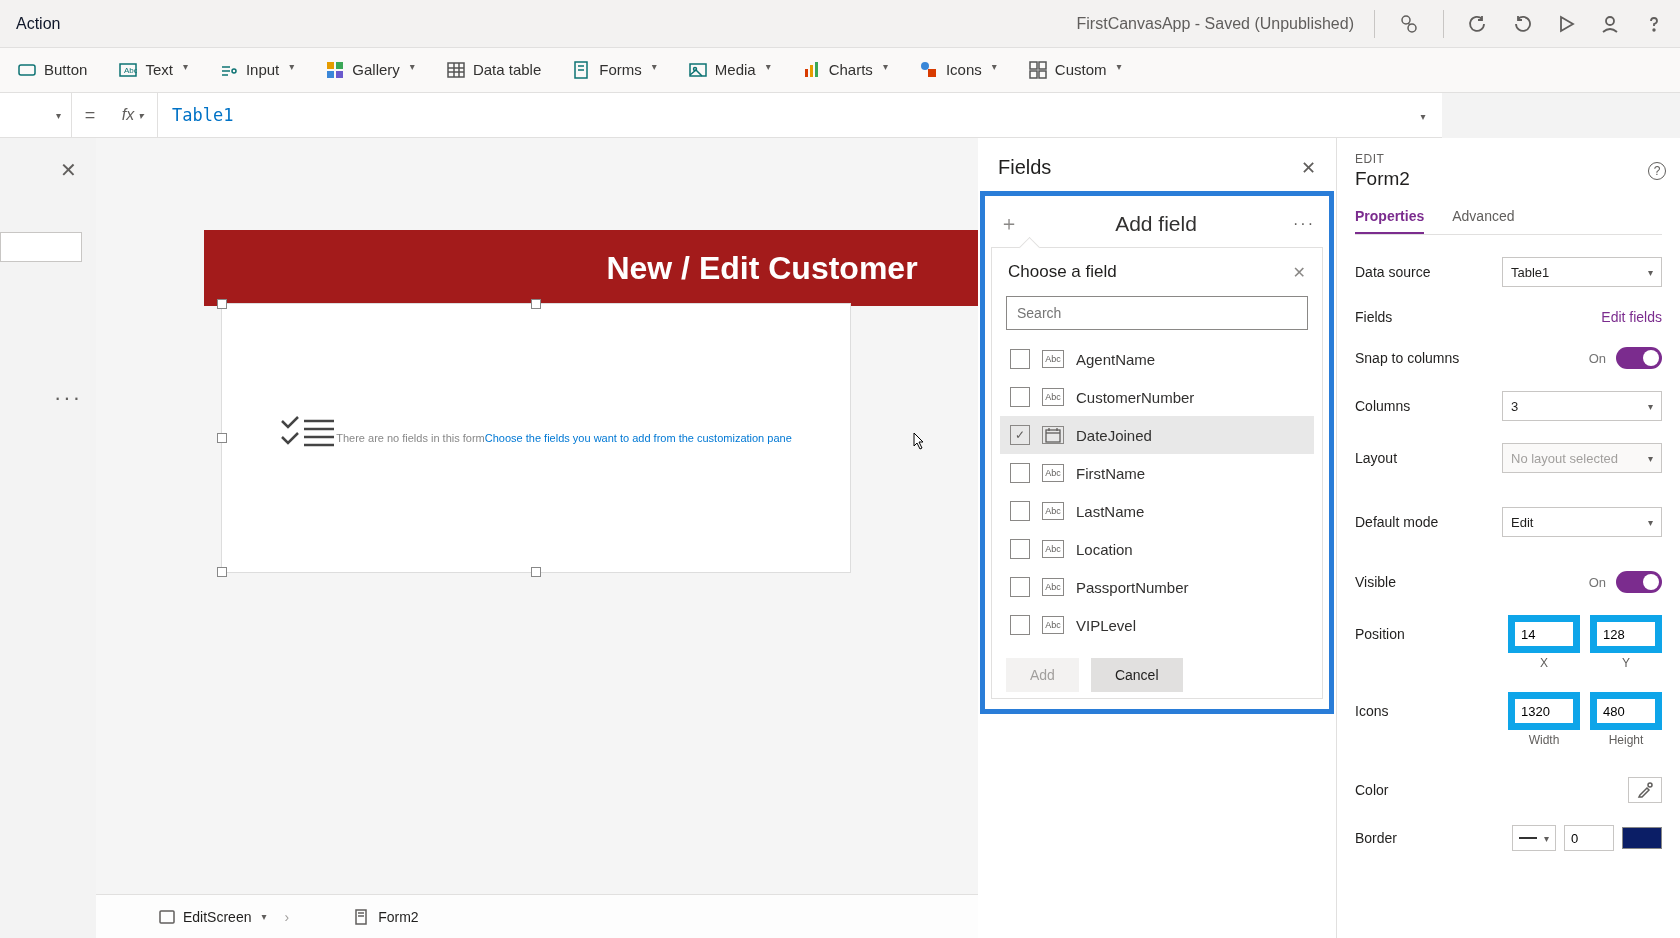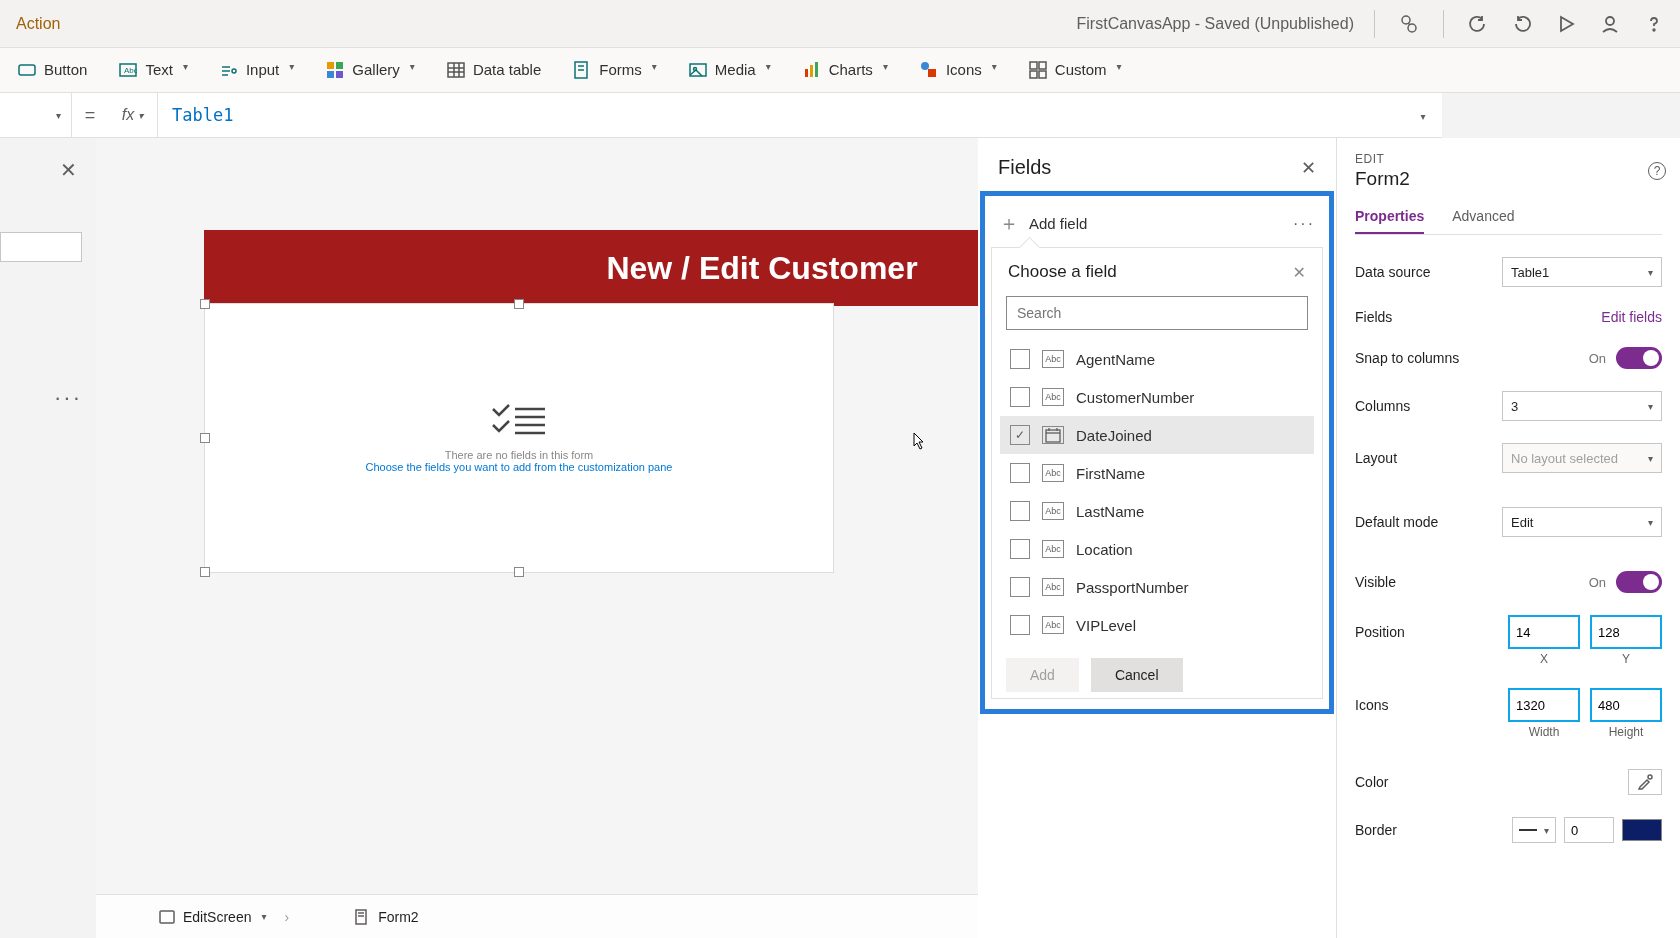--- a/index.html
+++ b/index.html
@@ -1,19 +1,19 @@
 <!DOCTYPE html>
 <html><head>
 <meta charset="utf-8">
 <style>
 * { box-sizing: border-box; margin: 0; padding: 0; font-family: "Segoe UI", Arial, sans-serif; }
 body { background: #f3f3f3; overflow: hidden; width: 1680px; height: 938px; position: relative; }
 
 .titlebar { position: absolute; top: 0; left: 0; right: 0; height: 48px; background: #f3f2f1; display: flex; align-items: center; padding: 0 16px; border-bottom: 1px solid #e1e0df; }
-.titlebar-left { font-size: 16px; color: #a16207; }
+.titlebar-left { font-size: 16px; color: #0f172a; }
 .titlebar-center { flex: 1; text-align: right; font-size: 16px; color: #605e5c; padding-right: 20px; }
 .titlebar-icons { display: flex; gap: 24px; align-items: center; }
 .titlebar-icons .vline { width: 1px; height: 28px; background: #c8c6c4; }
 .titlebar-icon { width: 20px; height: 20px; display: flex; align-items: center; justify-content: center; color: #605e5c; cursor: pointer; }
 
 .ribbon { position: absolute; top: 48px; left: 0; right: 0; height: 45px; background: #faf9f8; display: flex; align-items: center; padding: 0 12px; gap: 20px; border-bottom: 1px solid #e1e0df; }
 .ribbon-item { display: flex; align-items: flex-start; gap: 8px; font-size: 15px; color: #323130; cursor: pointer; padding: 4px 6px; }
 .ribbon-icon { width: 18px; height: 18px; display: inline-flex; align-items: center; justify-content: center; }
 .chev { font-size: 10px; color: #605e5c; margin-left: 2px; }
 
@@ -23,36 +23,36 @@
 .formula-fx { width: 50px; display: flex; align-items: center; justify-content: center; gap: 2px; color: #605e5c; font-style: italic; border-right: 1px solid #e1e0df; height: 45px; }
 .formula-input { flex: 1; padding: 0 14px; font-family: Consolas, monospace; font-size: 17px; color: #0072c6; }
 .formula-expand { width: 40px; text-align: center; color: #605e5c; }
 
 .left-close { position: absolute; left: 60px; top: 158px; font-size: 20px; color: #605e5c; cursor: pointer; }
 .left-input { position: absolute; left: 0; top: 232px; width: 82px; height: 30px; border: 1px solid #c8c6c4; background: #fff; }
 .left-dots { position: absolute; left: 54px; top: 385px; font-size: 22px; color: #605e5c; letter-spacing: 2px; cursor: pointer; }
 
 .canvas-area { position: absolute; top: 138px; left: 96px; right: 360px; bottom: 44px; background: #f5f5f5; }
 .canvas-form-title { position: absolute; left: 108px; top: 92px; right: 0; height: 76px; background: #a31b1b; color: #fff; font-size: 32px; font-weight: 700; display: flex; align-items: center; justify-content: center; }
-.canvas-form-body { position: absolute; left: 108px; top: 165px; width: 630px; height: 270px; background: #fff; border: 1px solid #ddd; display: flex; flex-direction: column; align-items: center; justify-content: center; }
+.canvas-form-body { position: absolute; left: 125px; top: 165px; width: 630px; height: 270px; background: #fff; border: 1px solid #ddd; display: flex; flex-direction: row; align-items: center; justify-content: center; }
 .sel-handle { width: 10px; height: 10px; background: #fff; border: 1px solid #888; position: absolute; }
 .empty-icon { width: 56px; height: 36px; margin-bottom: 10px; }
 .empty-icon svg { width: 100%; height: 100%; }
 .empty-line1 { font-size: 11px; color: #888; }
 .empty-line2 { font-size: 11px; color: #0078d4; }
 
 .fields-panel { position: absolute; top: 138px; right: 344px; width: 358px; bottom: 0; background: #fff; z-index: 5; }
 .fields-header { display: flex; align-items: center; justify-content: space-between; padding: 18px 20px 12px 20px; }
 .fields-header h2 { font-size: 20px; font-weight: 400; color: #201f1e; }
 .fields-close { font-size: 18px; color: #605e5c; cursor: pointer; }
 
 .highlight-box { border: 5px solid #2a7dd8; margin: 0 2px; padding: 4px 6px 10px 6px; }
 .add-field-row { display: flex; align-items: center; gap: 10px; padding: 10px 8px; }
 .add-field-row .plus { color: #8a8886; font-size: 20px; }
-.add-field-row .label { flex: 1; color: #323130; font-size: 15px; }
+.add-field-row .label { flex: 1; color: #323130; font-size: 21px; text-align: center; }
 .add-field-row .dots { color: #605e5c; letter-spacing: 2px; cursor: pointer; }
 
 .choose-card { border: 1px solid #e1e0df; background: #fff; position: relative; }
 .choose-card::before { content: ""; position: absolute; top: -8px; left: 30px; width: 14px; height: 14px; background: #fff; border-left: 1px solid #e1e0df; border-top: 1px solid #e1e0df; transform: rotate(45deg); }
 .choose-head { display: flex; justify-content: space-between; align-items: center; padding: 14px 16px 8px 16px; }
 .choose-head h3 { font-size: 17px; font-weight: 400; color: #201f1e; }
 .choose-close { font-size: 16px; color: #8a8886; cursor: pointer; }
 .choose-search { margin: 6px 14px 10px 14px; }
 .choose-search input { width: 100%; height: 34px; border: 1px solid #8a8886; padding: 0 10px; font-size: 14px; outline: none; }
 .field-list { padding: 0 8px; }
@@ -77,21 +77,21 @@
 .right-tab.active { color: #7b2c8e; border-bottom: 2px solid #7b2c8e; font-weight: 600; }
 .prop-row { display: flex; justify-content: space-between; align-items: center; margin-top: 22px; }
 .prop-row label { color: #201f1e; }
 .prop-select { width: 160px; height: 30px; border: 1px solid #c8c6c4; background: #fff; display: flex; align-items: center; justify-content: space-between; padding: 0 8px; font-size: 13px; cursor: pointer; }
 .prop-select.disabled { color: #a19f9d; background: #faf9f8; }
 .prop-link { color: #7b2c8e; cursor: pointer; }
 .toggle { width: 46px; height: 22px; background: #7b2c8e; border-radius: 11px; position: relative; cursor: pointer; }
 .toggle::after { content: ""; position: absolute; right: 3px; top: 3px; width: 16px; height: 16px; background: #fff; border-radius: 50%; }
 .toggle-label { margin-right: 10px; color: #737373; font-size: 13px; }
 .dual-input { display: flex; gap: 10px; }
-.dual-input input { width: 72px; height: 34px; border: 2px solid #0ea5e9; padding: 4px 6px; font-size: 13px; }
+.dual-input input { width: 72px; height: 20px; border: 7px solid #0ea5e9; padding: 12px 6px; font-size: 13px; }
 .dual-sub { display: flex; gap: 10px; justify-content: flex-end; }
 .dual-sub span { width: 72px; text-align: center; font-size: 12px; color: #605e5c; margin-top: 3px; }
 .color-swatch { width: 40px; height: 22px; background: #0b1e66; border: 1px solid #888; cursor: pointer; }
 .mini-box { width: 34px; height: 26px; border: 1px solid #c8c6c4; display: flex; align-items: center; justify-content: center; }
 .border-row { display: flex; gap: 8px; align-items: center; }
 .border-style { width: 44px; height: 26px; border: 1px solid #c8c6c4; display: flex; align-items: center; justify-content: space-between; padding: 0 6px; }
 .border-width { width: 50px; height: 26px; border: 1px solid #c8c6c4; padding: 0 6px; font-size: 13px; }
 
 .breadcrumb-bar { position: absolute; bottom: 0; left: 96px; right: 360px; height: 44px; background: #fdfdfd; border-top: 1px solid #e1e0df; display: flex; align-items: center; padding: 0 16px; gap: 18px; font-size: 14px; color: #201f1e; }
 .bc-item { display: flex; align-items: center; gap: 8px; cursor: pointer; margin-left: 47px; }

